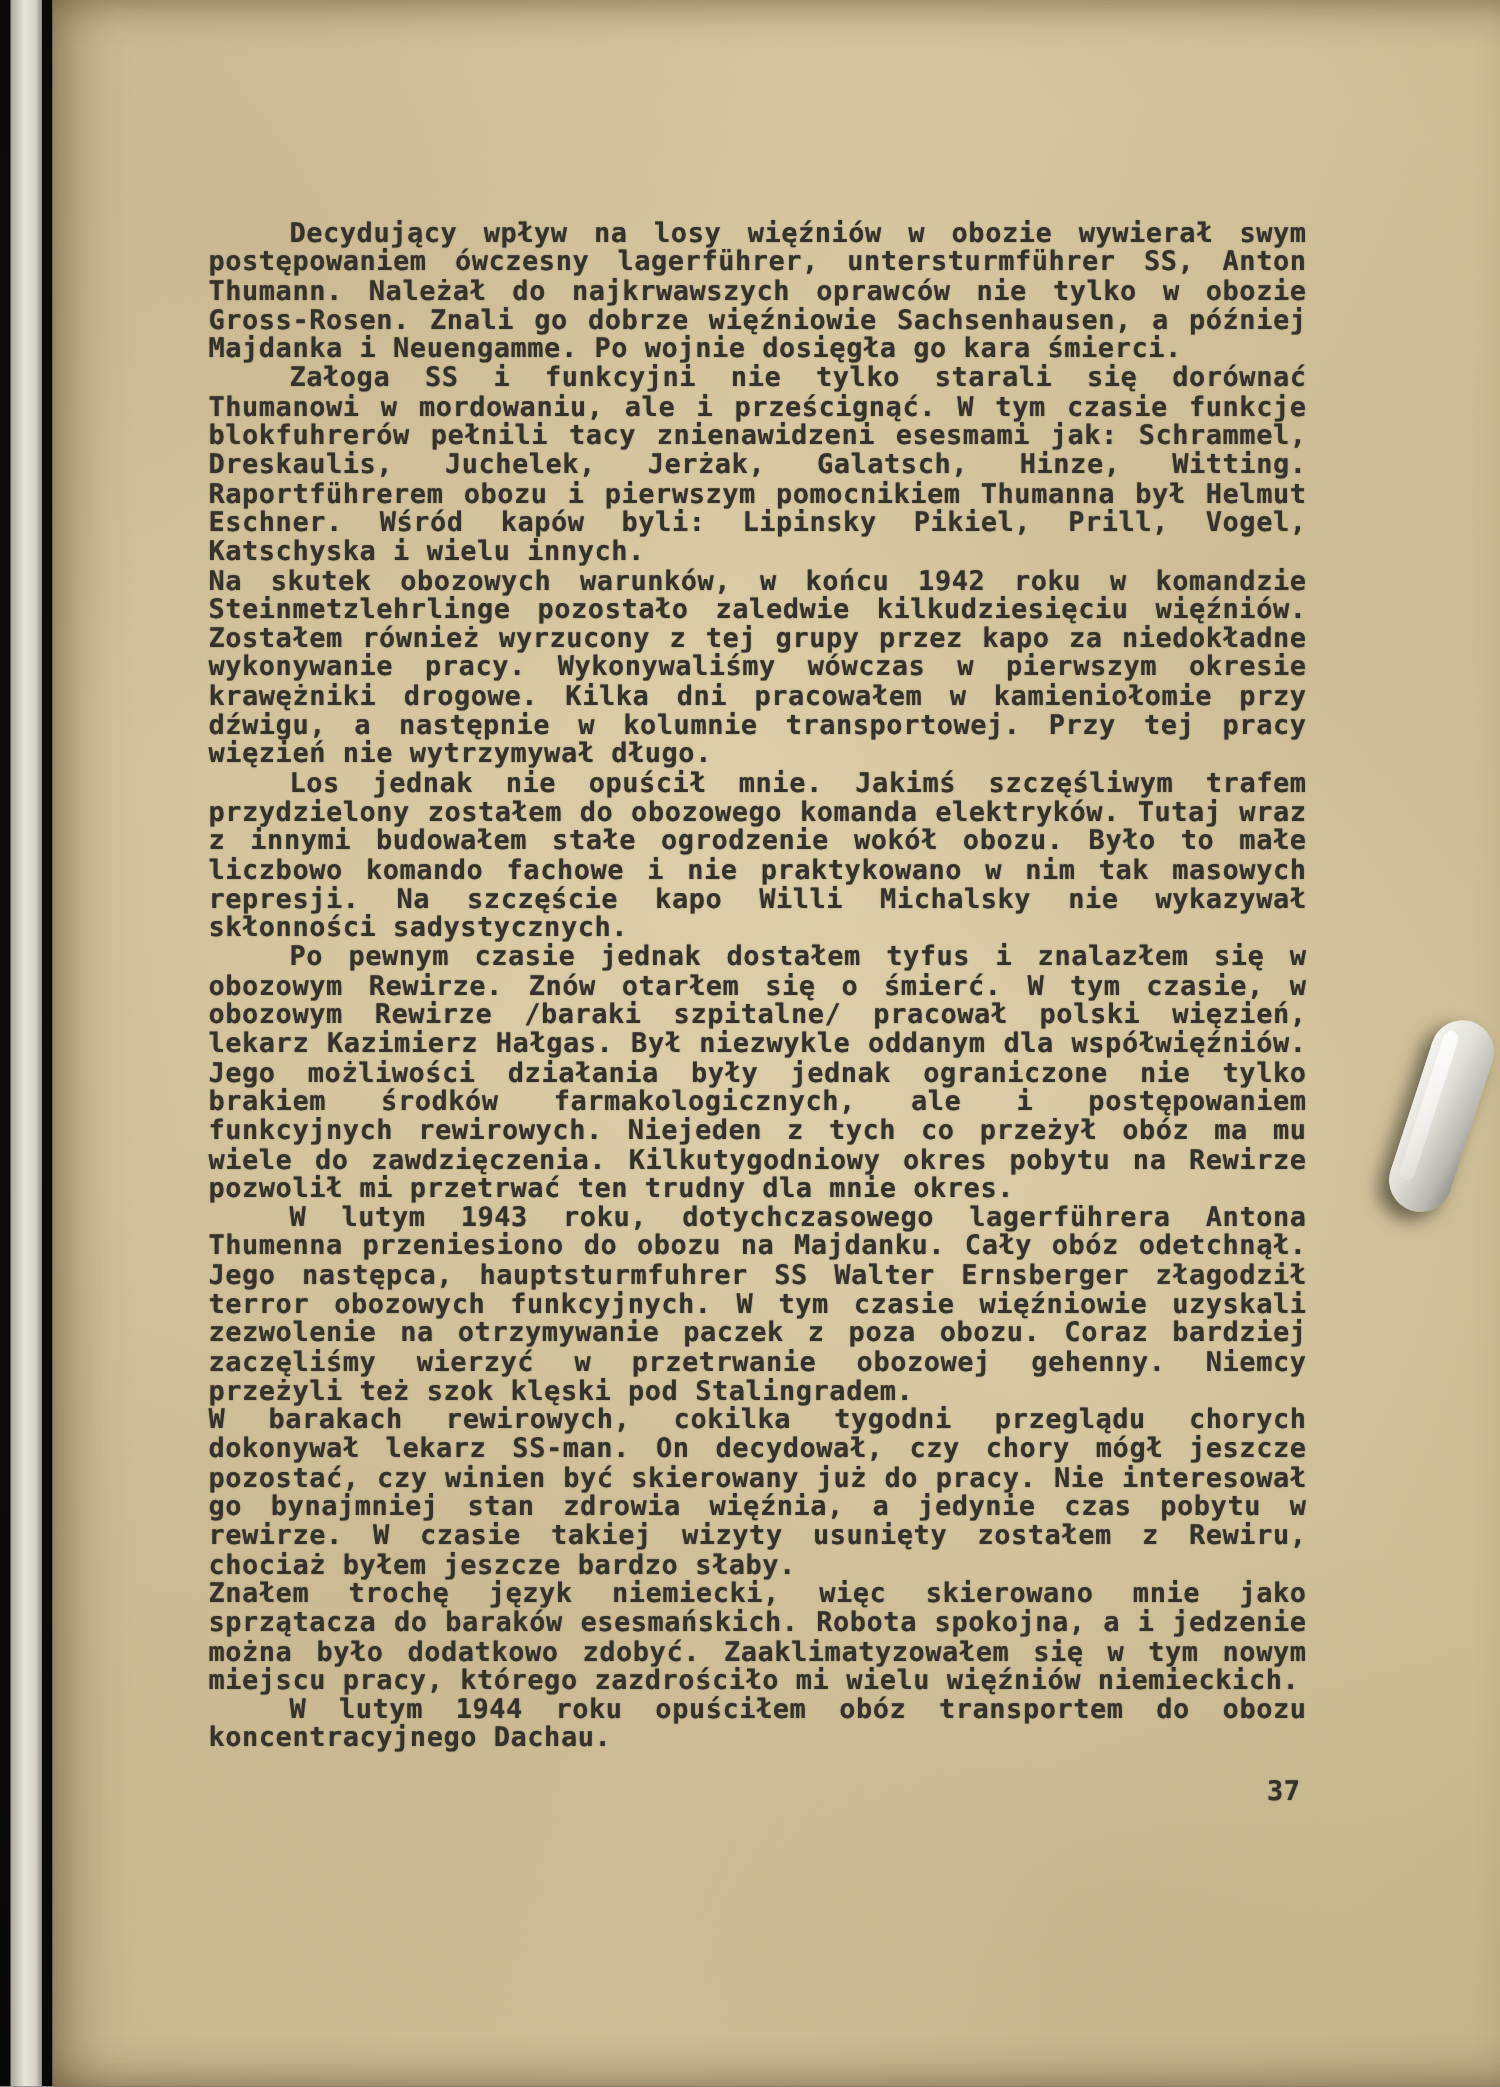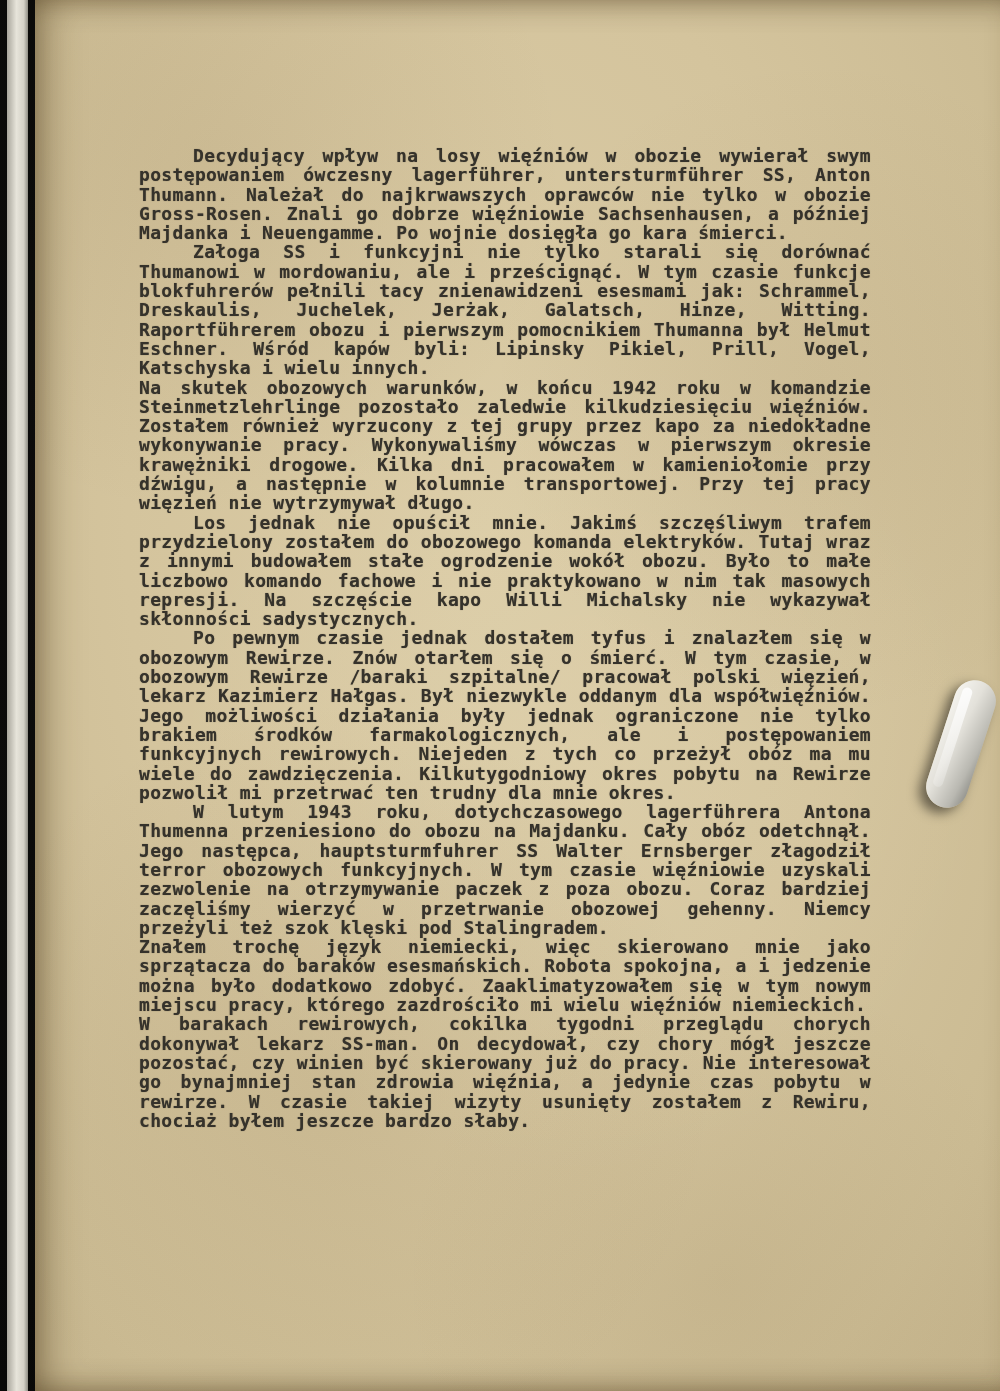--- a/index.html
+++ b/index.html
@@ -111,18 +111,20 @@
 <div class="adjacent-edge"></div>
 
 <div class="paper">
   <div class="text-block">
     <p class="indent">Decydujący wpływ na losy więźniów w obozie wywierał swym postępowaniem ówczesny lagerführer, untersturmführer SS, Anton Thumann. Należał do najkrwawszych oprawców nie tylko w obozie Gross-Rosen. Znali go dobrze więźniowie Sachsenhausen, a później Majdanka i Neuengamme. Po wojnie dosięgła go kara śmierci.</p>
     <p class="indent">Załoga SS i funkcyjni nie tylko starali się dorównać Thumanowi w mordowaniu, ale i prześcignąć. W tym czasie funkcje blokfuhrerów pełnili tacy znienawidzeni esesmami jak: Schrammel, Dreskaulis, Juchelek, Jerżak, Galatsch, Hinze, Witting. Raportführerem obozu i pierwszym pomocnikiem Thumanna był Helmut Eschner. Wśród kapów byli: Lipinsky Pikiel, Prill, Vogel, Katschyska i wielu innych.</p>
     <p>Na skutek obozowych warunków, w końcu 1942 roku w komandzie Steinmetzlehrlinge pozostało zaledwie kilkudziesięciu więźniów. Zostałem również wyrzucony z tej grupy przez kapo za niedokładne wykonywanie pracy. Wykonywaliśmy wówczas w pierwszym okresie krawężniki drogowe. Kilka dni pracowałem w kamieniołomie przy dźwigu, a następnie w kolumnie transportowej. Przy tej pracy więzień nie wytrzymywał długo.</p>
     <p class="indent">Los jednak nie opuścił mnie. Jakimś szczęśliwym trafem przydzielony zostałem do obozowego komanda elektryków. Tutaj wraz z innymi budowałem stałe ogrodzenie wokół obozu. Było to małe liczbowo komando fachowe i nie praktykowano w nim tak masowych represji. Na szczęście kapo Willi Michalsky nie wykazywał skłonności sadystycznych.</p>
     <p class="indent">Po pewnym czasie jednak dostałem tyfus i znalazłem się w obozowym Rewirze. Znów otarłem się o śmierć. W tym czasie, w obozowym Rewirze /baraki szpitalne/ pracował polski więzień, lekarz Kazimierz Hałgas. Był niezwykle oddanym dla współwięźniów. Jego możliwości działania były jednak ograniczone nie tylko brakiem środków farmakologicznych, ale i postępowaniem funkcyjnych rewirowych. Niejeden z tych co przeżył obóz ma mu wiele do zawdzięczenia. Kilkutygodniowy okres pobytu na Rewirze pozwolił mi przetrwać ten trudny dla mnie okres.</p>
     <p class="indent">W lutym 1943 roku, dotychczasowego lagerführera Antona Thumenna przeniesiono do obozu na Majdanku. Cały obóz odetchnął. Jego następca, hauptsturmfuhrer SS Walter Ernsberger złagodził terror obozowych funkcyjnych. W tym czasie więźniowie uzyskali zezwolenie na otrzymywanie paczek z poza obozu. Coraz bardziej zaczęliśmy wierzyć w przetrwanie obozowej gehenny. Niemcy przeżyli też szok klęski pod Stalingradem.</p>
+    <p>W barakach rewirowych, cokilka tygodni przeglądu chorych dokonywał lekarz SS-man. On decydował, czy chory mógł jeszcze pozostać, czy winien być skierowany już do pracy. Nie interesował go bynajmniej stan zdrowia więźnia, a jedynie czas pobytu w rewirze. W czasie takiej wizyty usunięty zostałem z Rewiru, chociaż byłem jeszcze bardzo słaby.</p>
     <p>Znałem trochę język niemiecki, więc skierowano mnie jako sprzątacza do baraków esesmańskich. Robota spokojna, a i jedzenie można było dodatkowo zdobyć. Zaaklimatyzowałem się w tym nowym miejscu pracy, którego zazdrościło mi wielu więźniów niemieckich.</p>
-    <p>W barakach rewirowych, cokilka tygodni przeglądu chorych dokonywał lekarz SS-man. On decydował, czy chory mógł jeszcze pozostać, czy winien być skierowany już do pracy. Nie interesował go bynajmniej stan zdrowia więźnia, a jedynie czas pobytu w rewirze. W czasie takiej wizyty usunięty zostałem z Rewiru, chociaż byłem jeszcze bardzo słaby.</p>
+    <p class="indent">W lutym 1944 roku opuściłem obóz transportem do obozu koncentracyjnego Dachau.</p>
+    <div class="page-number">37</div>
   </div>
 </div>
 
 <div class="clip"></div>
 
 </body></html>

